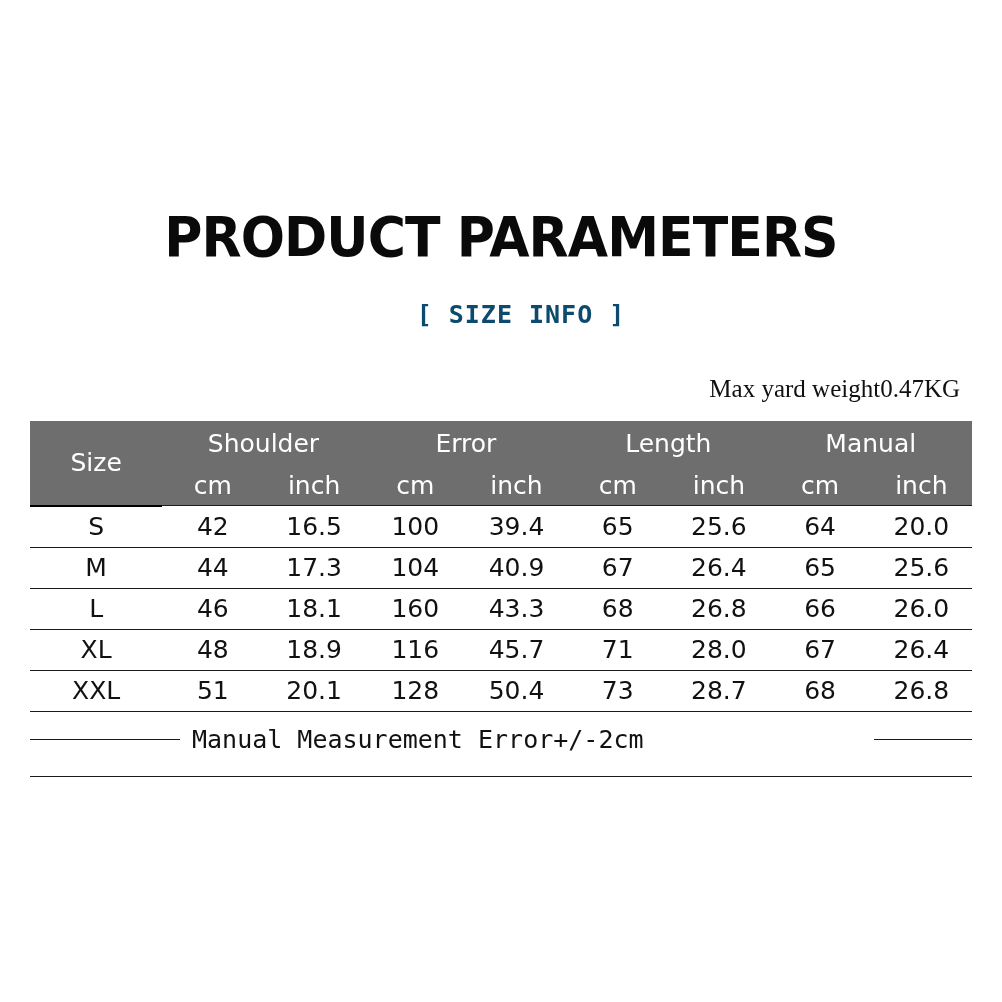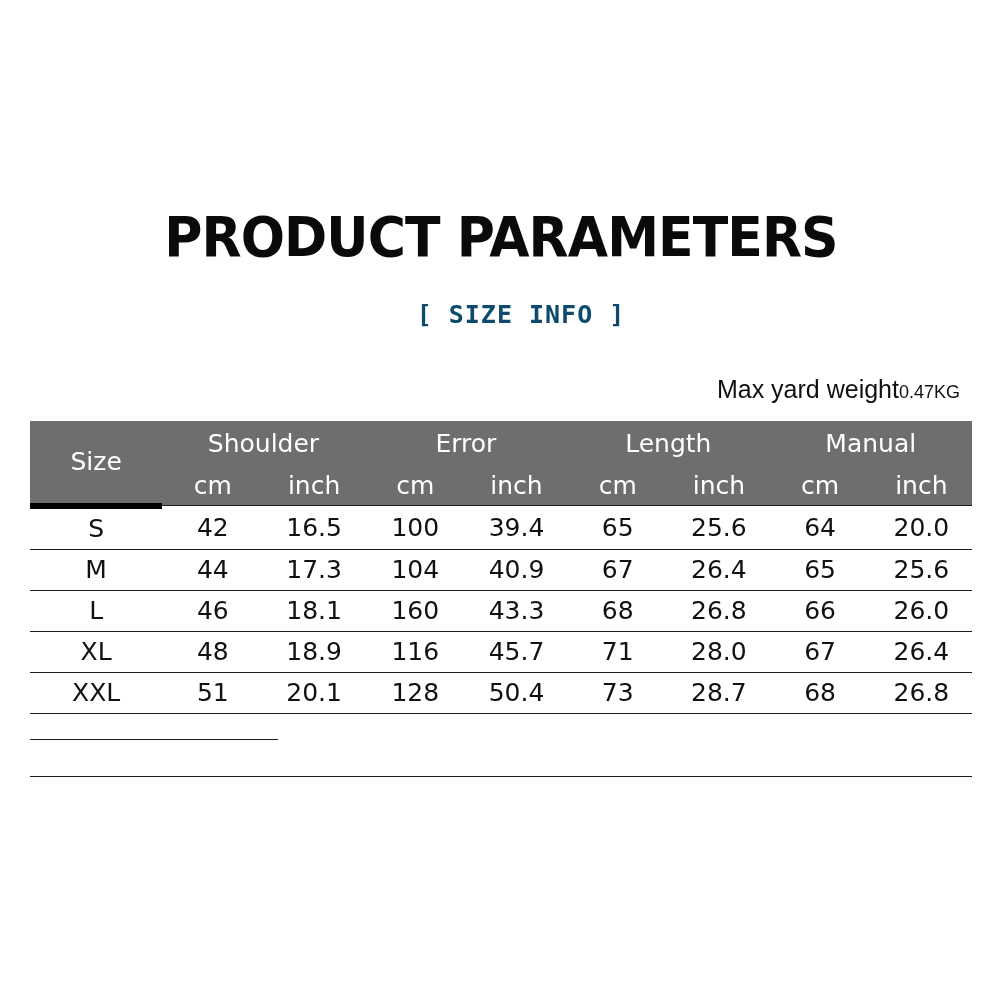--- a/index.html
+++ b/index.html
@@ -47,30 +47,30 @@
     letter-spacing: 1px;
     color: #0c4a6e;
     margin-left: 20px;
   }
 
   
   .weight-note {
     position: absolute;
     right: 42px;
     top: 375px;
-    font-family: Liberation Sans, sans-serif;
+    font-family: Liberation Serif, serif;
     font-size: 25px;
     color: #101010;
     white-space: nowrap;
     display: flex;
     align-items: baseline;
     margin-left: 44px;
   }
   .weight-note .label { font-size: 25px; }
-  .weight-note .value { font-size: 18px; }
+  .weight-note .value { font-size: 25px; }
 
   
   .table-wrap {
     position: absolute;
     left: 30px;
     top: 421px;
     width: 942px;
   }
   table.size-table {
     border-collapse: collapse;
@@ -85,21 +85,21 @@
     color: #ffffff;
     font-family: "DejaVu Sans", sans-serif;
     font-size: 25px;
     font-weight: normal;
     height: 44px;
     padding: 0;
     text-align: center;
     border: none;
   }
   .hdr-row th.size-cell {
-    border-bottom: 6px solid #000000;
+    border-bottom: 2px solid #000000;
   }
   .unit-row td {
     background: #6e6e6e;
     color: #ffffff;
     font-family: "DejaVu Sans", sans-serif;
     font-size: 25px;
     height: 40px;
     padding: 0;
     text-align: center;
     border: none;
@@ -253,18 +253,19 @@
           <td>28.7</td>
           <td>68</td>
           <td>26.8</td>
         </tr>
       </tbody>
     </table>
   </div>
 
   <div class="note-row">
     <div class="rule left"></div>
+    <div class="note-text">Manual Measurement Error+/-2cm</div>
     <div class="rule right"></div>
   </div>
 
   <div class="bottom-rule"></div>
 
 </div>
 
 </body></html>

